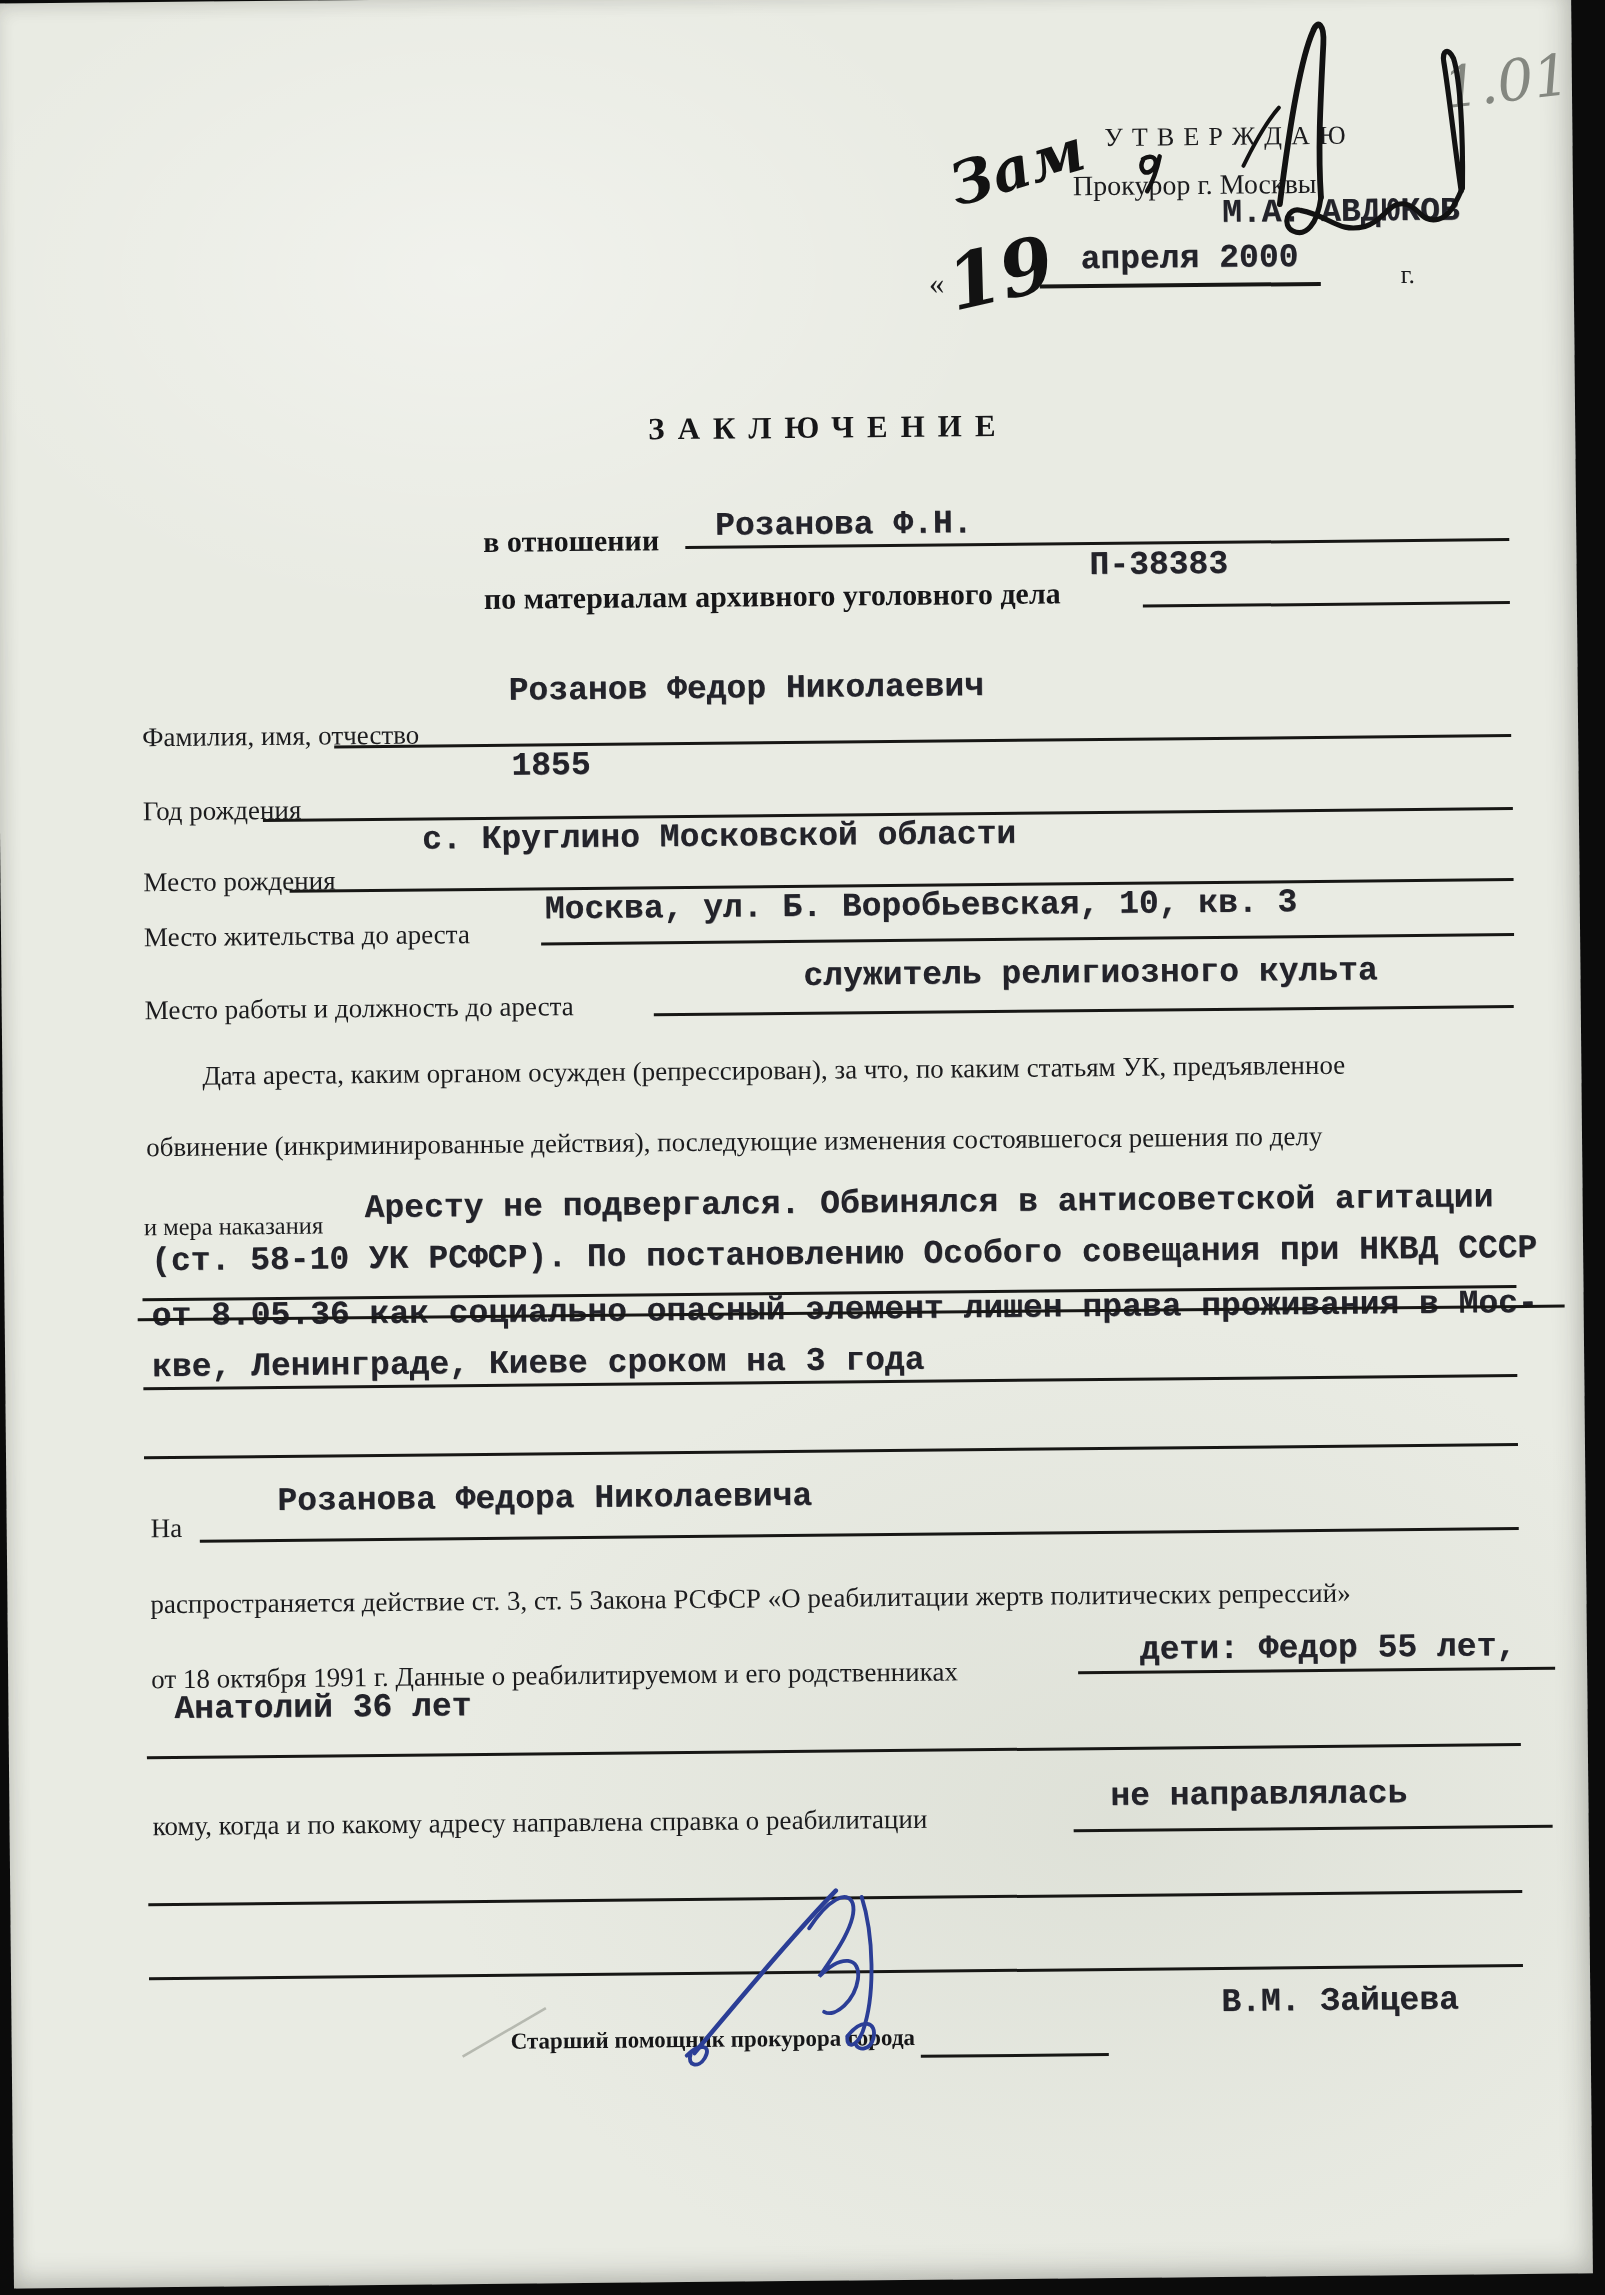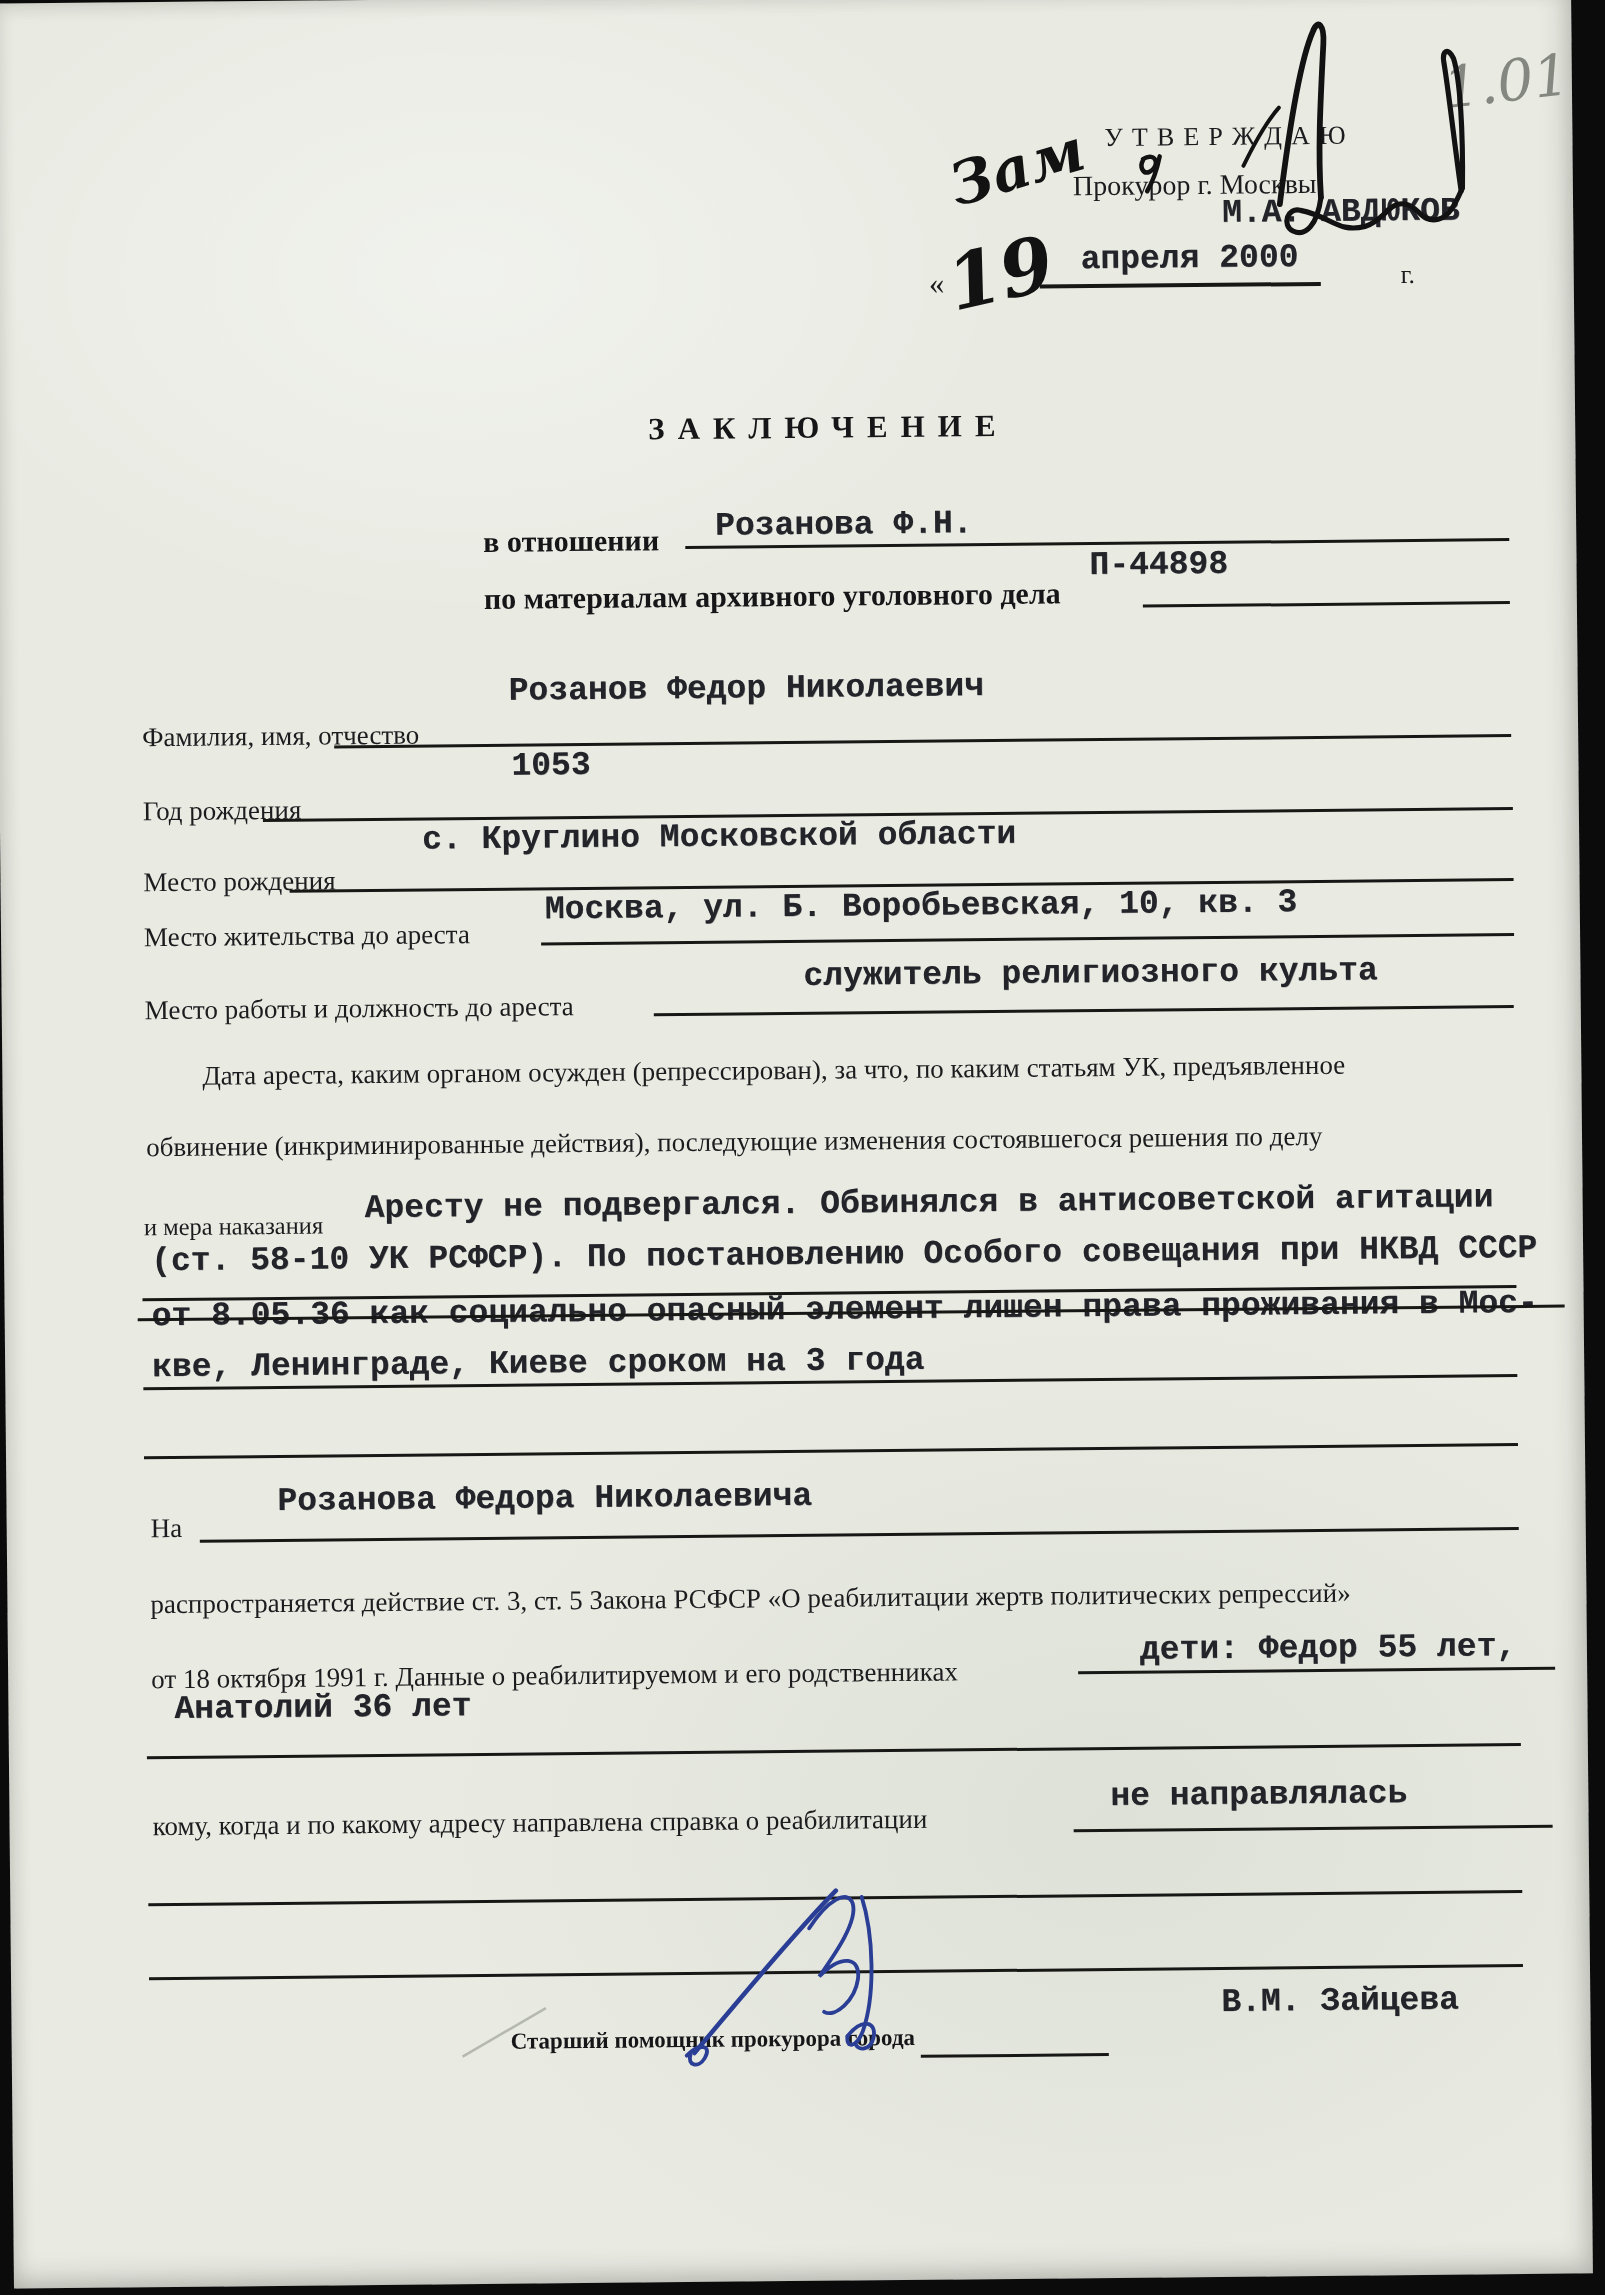--- a/index.html
+++ b/index.html
@@ -70,29 +70,29 @@
       <path fill="none" stroke="#121212" stroke-width="7" stroke-linecap="round" d="M -116 238 C -96 226 -88 248 -106 258 C -116 262 -122 250 -116 240 M -90 234 C -96 262 -104 278 -110 288"></path>
     </svg>
 
     <div class="abs serifb" style="left:652px;top:416px;font-size:31px;letter-spacing:13px;">ЗАКЛЮЧЕНИЕ</div>
 
     <div class="abs serifb" style="left:486px;top:527px;font-size:30px;">в отношении</div>
     <div class="abs typed" style="left:718px;top:513px;font-size:33px;">Розанова Ф.Н.</div>
     <div class="rule" style="left:688px;top:549px;width:824px;"></div>
 
     <div class="abs serifb" style="left:486px;top:584px;font-size:30px;">по материалам архивного уголовного дела</div>
-    <div class="abs typed" style="left:1092px;top:556px;font-size:33px;">П-44898</div>
+    <div class="abs typed" style="left:1092px;top:556px;font-size:33px;">П-38383</div>
     <div class="rule" style="left:1145px;top:612px;width:367px;"></div>
 
     <div class="abs serif" style="left:143px;top:721px;font-size:27px;">Фамилия, имя, отчество</div>
     <div class="abs typed" style="left:510px;top:676px;font-size:33px;">Розанов Федор Николаевич</div>
     <div class="rule" style="left:335px;top:745px;width:1177px;"></div>
 
     <div class="abs serif" style="left:143px;top:795px;font-size:27px;">Год рождения</div>
-    <div class="abs typed" style="left:512px;top:751px;font-size:33px;">1053</div>
+    <div class="abs typed" style="left:512px;top:751px;font-size:33px;">1855</div>
     <div class="rule" style="left:263px;top:818px;width:1250px;"></div>
 
     <div class="abs serif" style="left:143px;top:866px;font-size:27px;">Место рождения</div>
     <div class="abs typed" style="left:422px;top:824px;font-size:33px;">с. Круглино Московской области</div>
     <div class="rule" style="left:289px;top:889px;width:1224px;"></div>
 
     <div class="abs serif" style="left:143px;top:921px;font-size:27px;">Место жительства до ареста</div>
     <div class="abs typed" style="left:544px;top:895px;font-size:33px;">Москва, ул. Б. Воробьевская, 10, кв. 3</div>
     <div class="rule" style="left:540px;top:944px;width:973px;"></div>
 

